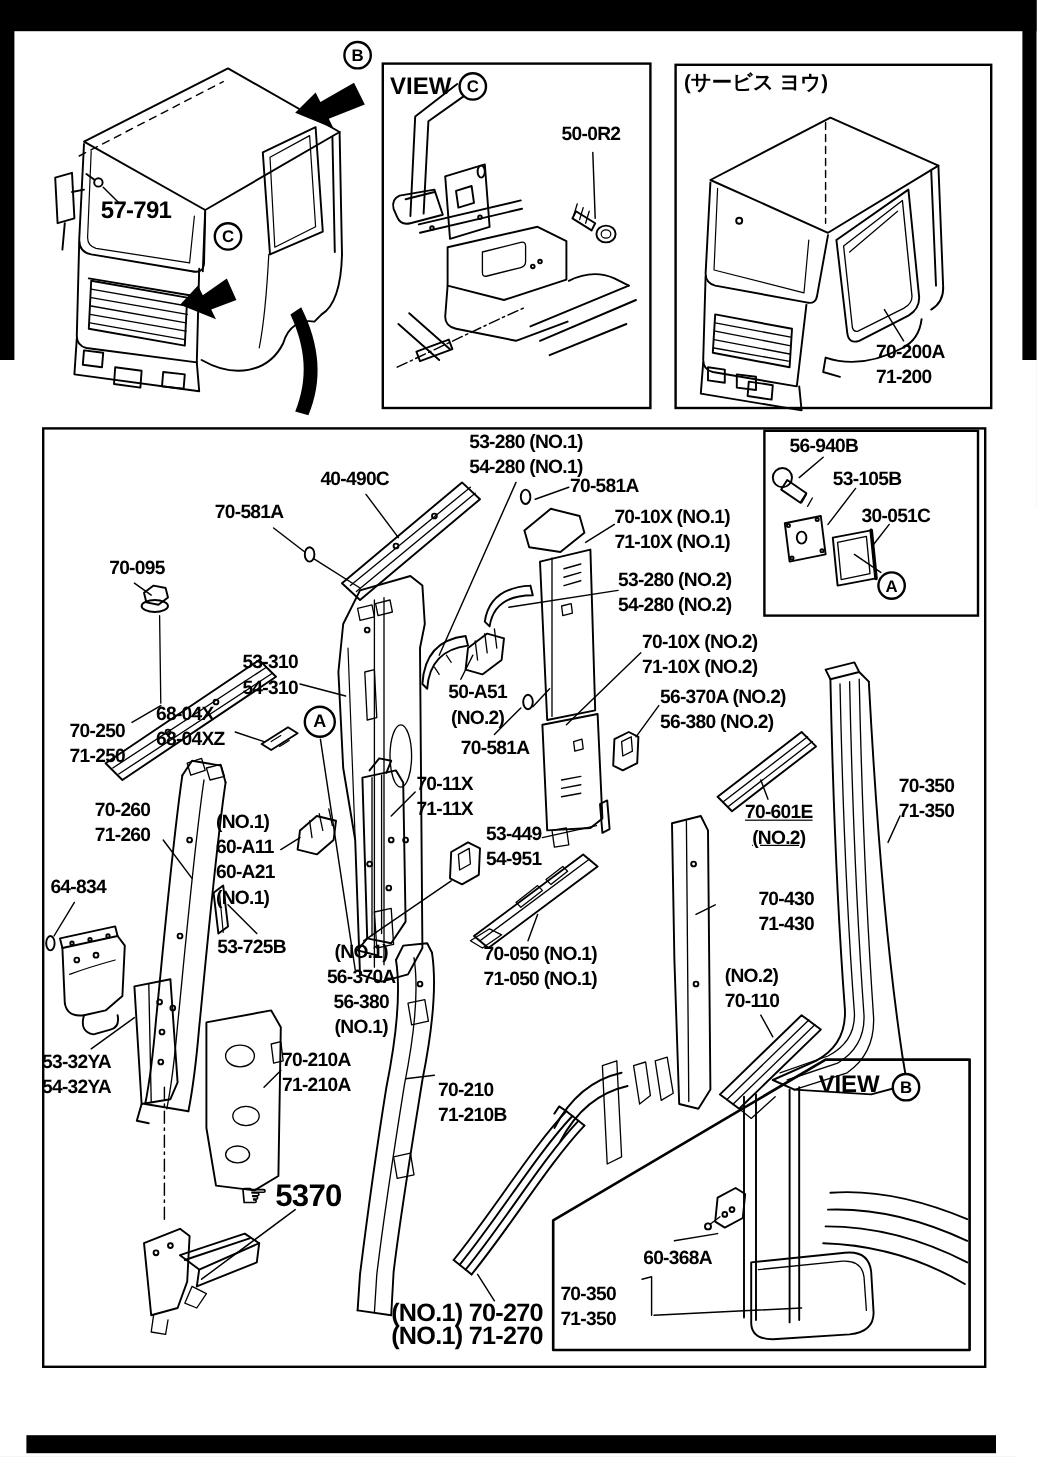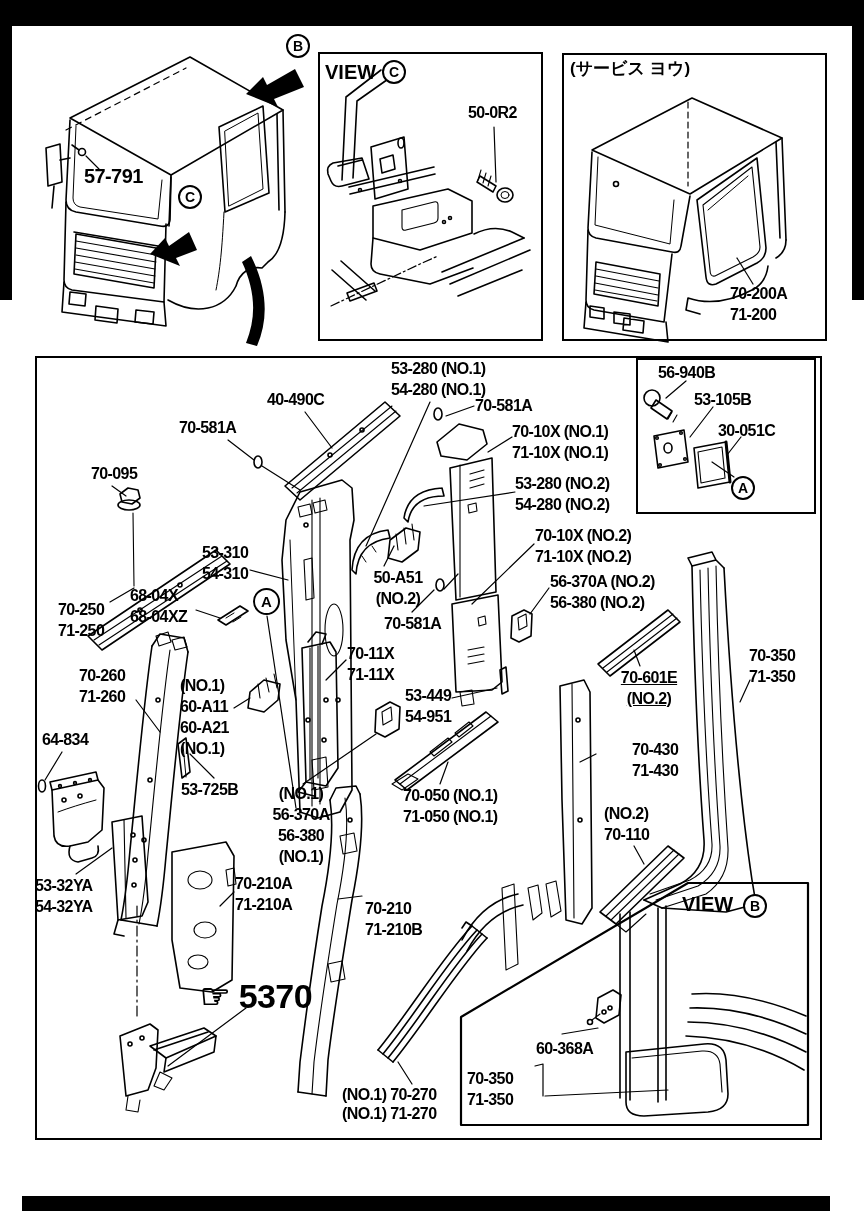--- a/index.html
+++ b/index.html
@@ -406,22 +406,22 @@
       <div class="plabel" style="left: 403px; top: 785px;">70-050 (NO.1)
 71-050 (NO.1)</div>
       <div class="plabel" style="left: 604px; top: 803px;">(NO.2)
 70-110</div>
       <div class="plabel" style="left: 35px; top: 875px;">53-32YA
 54-32YA</div>
       <div class="plabel" style="left: 235px; top: 873px;">70-210A
 71-210A</div>
       <div class="plabel" style="left: 365px; top: 873px; margin-top: 25px;">70-210
 71-210B</div>
-      <div class="plabel" style="left: 200px; top: 982px; font-size: 34px; line-height: 28px;">☞ 5370</div>
-      <div class="plabel" style="left: 342px; top: 1085px; font-size: 16px; line-height: 19px;">(NO.1) 70-270
+      <div class="plabel" style="left: 200px; top: 982px; font-size: 26px; line-height: 28px;">☞ 5370</div>
+      <div class="plabel" style="left: 326px; top: 1085px; font-size: 21px; line-height: 19px;">(NO.1) 70-270
 (NO.1) 71-270</div>
       <div class="plabel" style="left: 658px; top: 362px;">56-940B</div>
       <div class="plabel" style="left: 694px; top: 389px;">53-105B</div>
       <div class="plabel" style="left: 718px; top: 420px;">30-051C</div>
       <div class="plabel" style="left: 536px; top: 1038px;">60-368A</div>
       <div class="plabel" style="left: 467px; top: 1068px;">70-350
 71-350</div>
     </div>
 
 </div>

